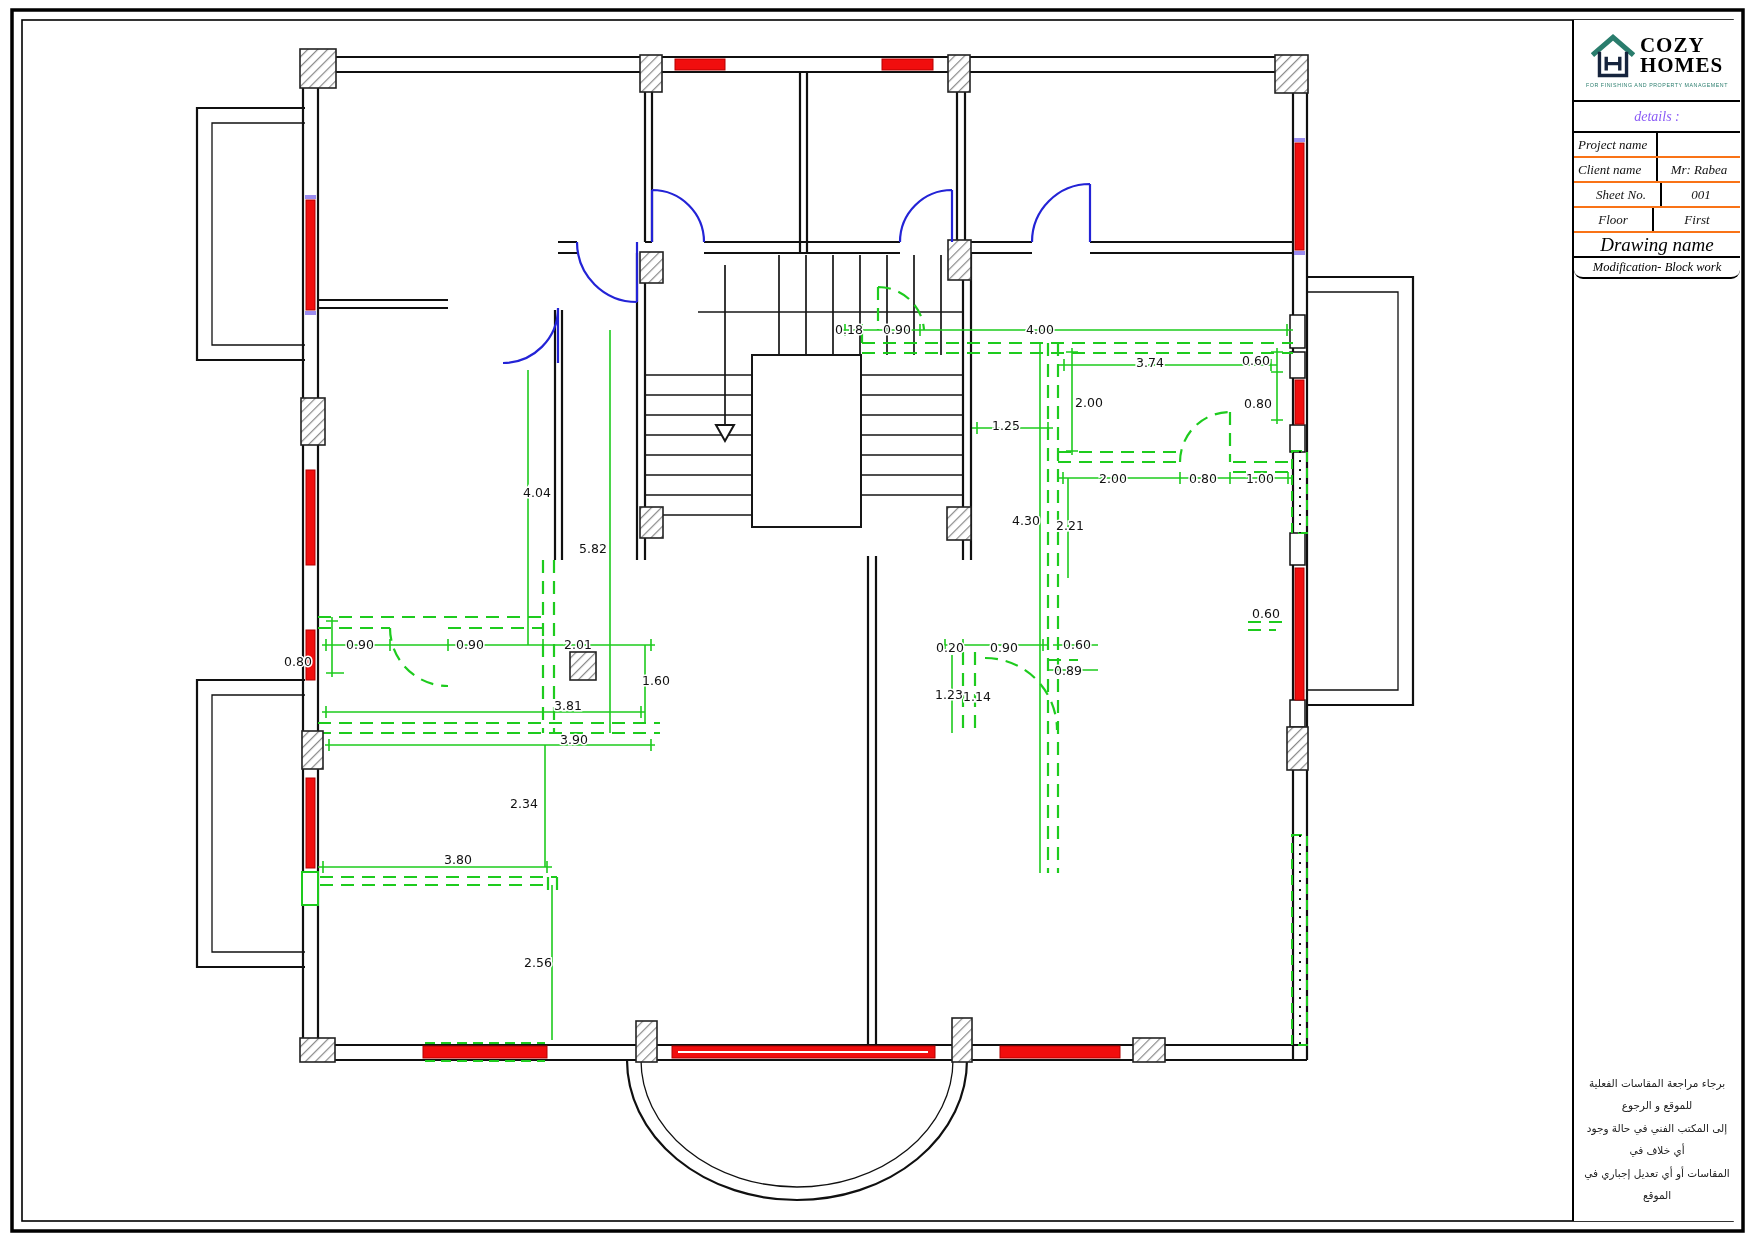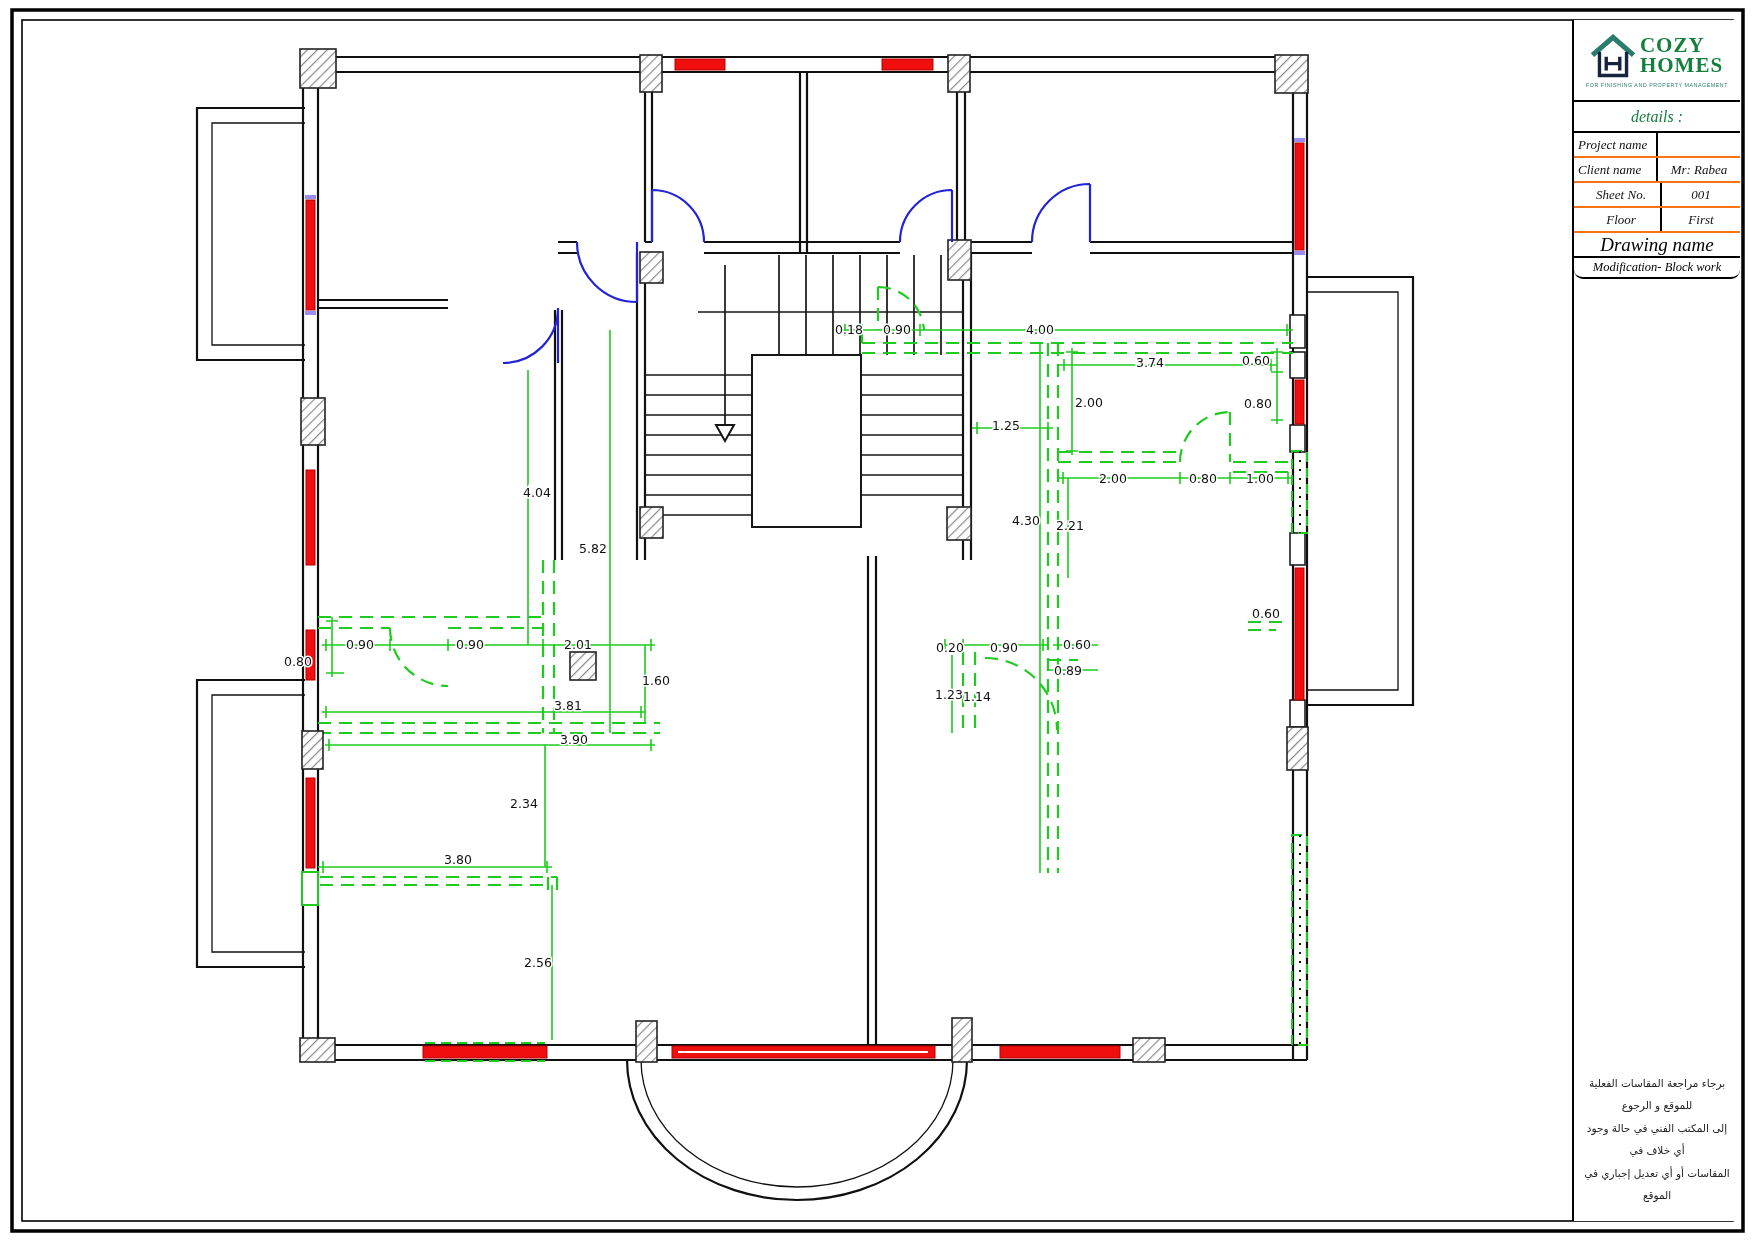--- a/index.html
+++ b/index.html
@@ -19,25 +19,25 @@
   .bdot{stroke:#101010;stroke-width:2;stroke-dasharray:2 7;fill:none;}
   .door{stroke:var(--c-blue,#2323d6);stroke-width:2.2;fill:none;}
   .dimlbl{font-family:"DejaVu Sans",sans-serif;font-size:12.5px;fill:#111;
           paint-order:stroke;stroke:#fff;stroke-width:3px;text-anchor:middle;}
   
   #tblock{position:absolute;left:1572px;top:20px;width:166px;height:1201px;
           border-left:2.5px solid #000;display:flex;flex-direction:column;background:#fff;}
   .tb-logo{height:76px;border-bottom:2px solid #000;display:flex;flex-direction:column;
            align-items:center;justify-content:center;padding:2px 0;}
   .tb-logo-row{display:flex;align-items:center;gap:5px;}
-  .brand{font-family:"Liberation Serif",serif;font-weight:bold;color:#15803d;
+  .brand{font-family:"Liberation Serif",serif;font-weight:bold;color:#000000;
          font-size:21px;line-height:0.92;letter-spacing:1px;}
   .tagline{font-size:5.3px;letter-spacing:0.55px;color:#2a7d6d;margin-top:3px;white-space:nowrap;}
   .tb-details{height:29px;border-bottom:2px solid #000;display:flex;align-items:center;justify-content:center;
-              font-family:"Liberation Serif",serif;font-style:italic;font-size:16px;color:#15803d;}
+              font-family:"Liberation Serif",serif;font-style:italic;font-size:14px;color:#8b5cf6;}
   .tb-row{height:23px;border-bottom:2px solid #f97316;display:flex;font-family:"Liberation Serif",serif;
           font-style:italic;font-size:13px;color:#111;justify-content:space-between;}
   .tb-row .lb{width:78px;border-right:2px solid #000;display:flex;align-items:center;padding-left:4px;}
   .tb-row .vl{flex:1;display:flex;align-items:center;justify-content:center;border-radius:7px;}
   .tb-dn{height:23px;border-bottom:2px solid #000;display:flex;align-items:center;justify-content:center;
          font-family:"Liberation Serif",serif;font-style:italic;font-size:19px;}
   .tb-mod{height:19px;border-bottom:2px solid #000;display:flex;align-items:center;justify-content:center;
           font-family:"Liberation Serif",serif;font-style:italic;font-size:12.5px;border-radius:9px;}
   .tb-space{flex:1;}
   .tb-notes{direction:rtl;text-align:center;font-family:"DejaVu Sans",sans-serif;font-size:10.5px;
@@ -262,21 +262,21 @@
   </div>
   <div class="tb-row">
     <div class="lb">Client name</div>
     <div class="vl">Mr: Rabea</div>
   </div>
   <div class="tb-row">
     <div class="lb" style="justify-content:center;padding-left:8px;">Sheet No.</div>
     <div class="vl">001</div>
   </div>
   <div class="tb-row">
-    <div class="lb" style="justify-content:center;padding-left:8px;">Floor</div>
+    <div class="lb" style="justify-content:center;padding-left:0;">Floor</div>
     <div class="vl">First</div>
   </div>
 
   <div class="tb-dn">Drawing name</div>
   <div class="tb-mod">Modification- Block work</div>
 
   <div class="tb-space"></div>
 
   <div class="tb-notes">
     <div>برجاء مراجعة المقاسات الفعلية للموقع و الرجوع</div>

